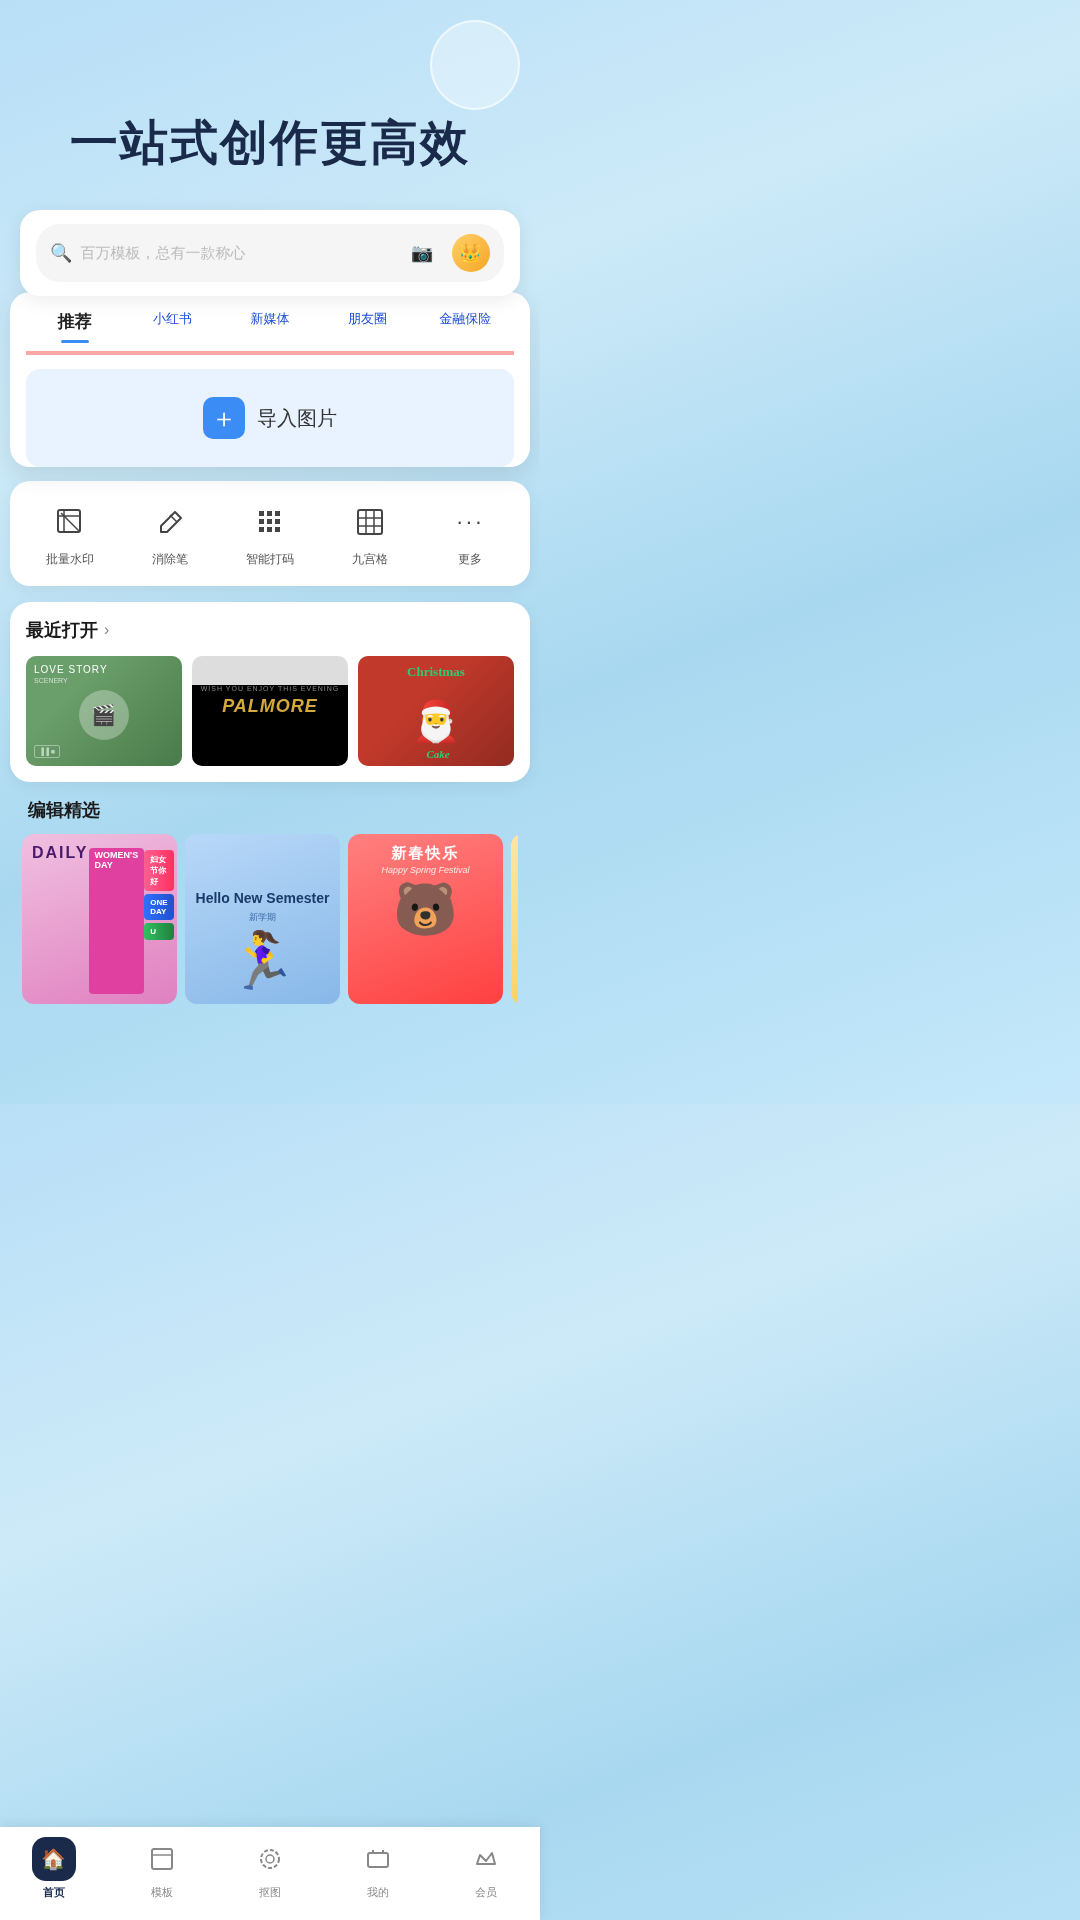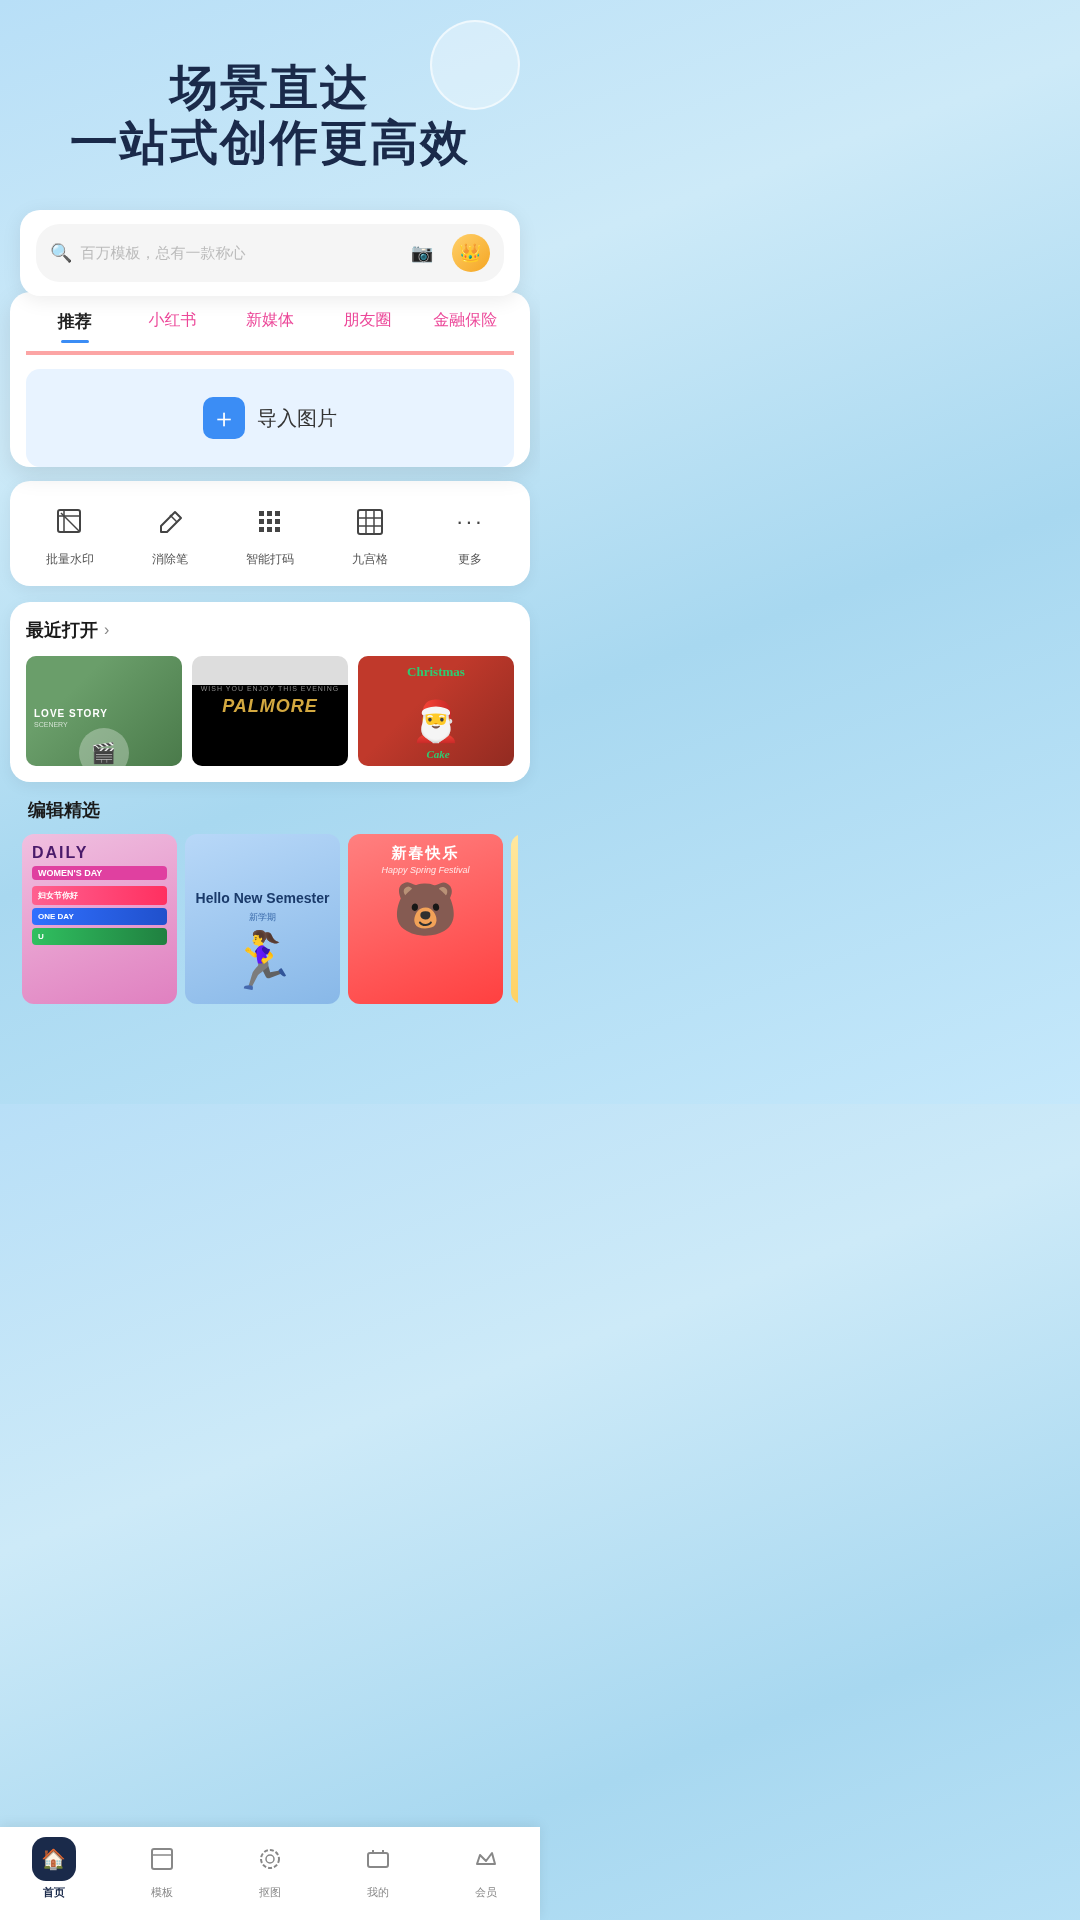--- a/index.html
+++ b/index.html
@@ -106,22 +106,22 @@
     .tabs-row {
       display: flex;
       gap: 0;
       padding: 14px 0 10px;
       border-bottom: 4px solid #fca5a5;
     }
 
     .tab-item {
       flex: 1;
       text-align: center;
-      font-size: 16px;
-      color: #ec4899;
+      font-size: 13px;
+      color: #1d4ed8;
       cursor: pointer;
       position: relative;
       padding-bottom: 8px;
     }
 
     .tab-item.active {
       color: #222;
       font-weight: 700;
       font-size: 17px;
     }
@@ -257,23 +257,22 @@
       background: linear-gradient(135deg, #6a9e6a 30%, #4a7a4a 100%);
       position: relative;
       height: 100%;
       display: flex;
       flex-direction: column;
       padding: 8px;
     }
     .thumb-love-title {
       color: #fff;
       font-size: 10px;
-      font-weight: 700;
+      font-weight: 400;
       letter-spacing: 1px;
-      margin-top: 44px;
     }
     .thumb-love-sub {
       color: rgba(255,255,255,0.7);
       font-size: 7px;
       margin-top: 2px;
     }
 
     
     .thumb-palmore {
       background: #000000;
@@ -350,21 +349,20 @@
       border-radius: 12px;
       overflow: hidden;
       flex-shrink: 0;
     }
 
     
     .pick-daily {
       background: linear-gradient(160deg, #f0c0e0 0%, #e080c0 100%);
       height: 100%;
       display: flex;
-      flex-direction: column;
       padding: 10px;
       position: relative;
     }
     .pick-daily-title {
       color: #4a1a6a;
       font-size: 16px;
       font-weight: 900;
       letter-spacing: 2px;
     }
     .pick-daily-sub1 {
@@ -521,21 +519,21 @@
     .bottom-pad {
       height: 90px;
     }
   </style>
 </head>
 <body>
 
 <div class="hero">
   <div class="deco-circle"></div>
   <div class="hero-title">
-    <span>场景直达</span><br>
+    <br>
     <span>一站式创作更高效</span>
   </div>
 </div>
 
 <div class="search-card">
   <div class="search-bar">
     <span class="search-icon-wrap">🔍</span>
     <span class="search-placeholder">百万模板，总有一款称心</span>
     <span class="camera-icon-wrap">📷</span>
     <div class="crown-badge">👑</div>

